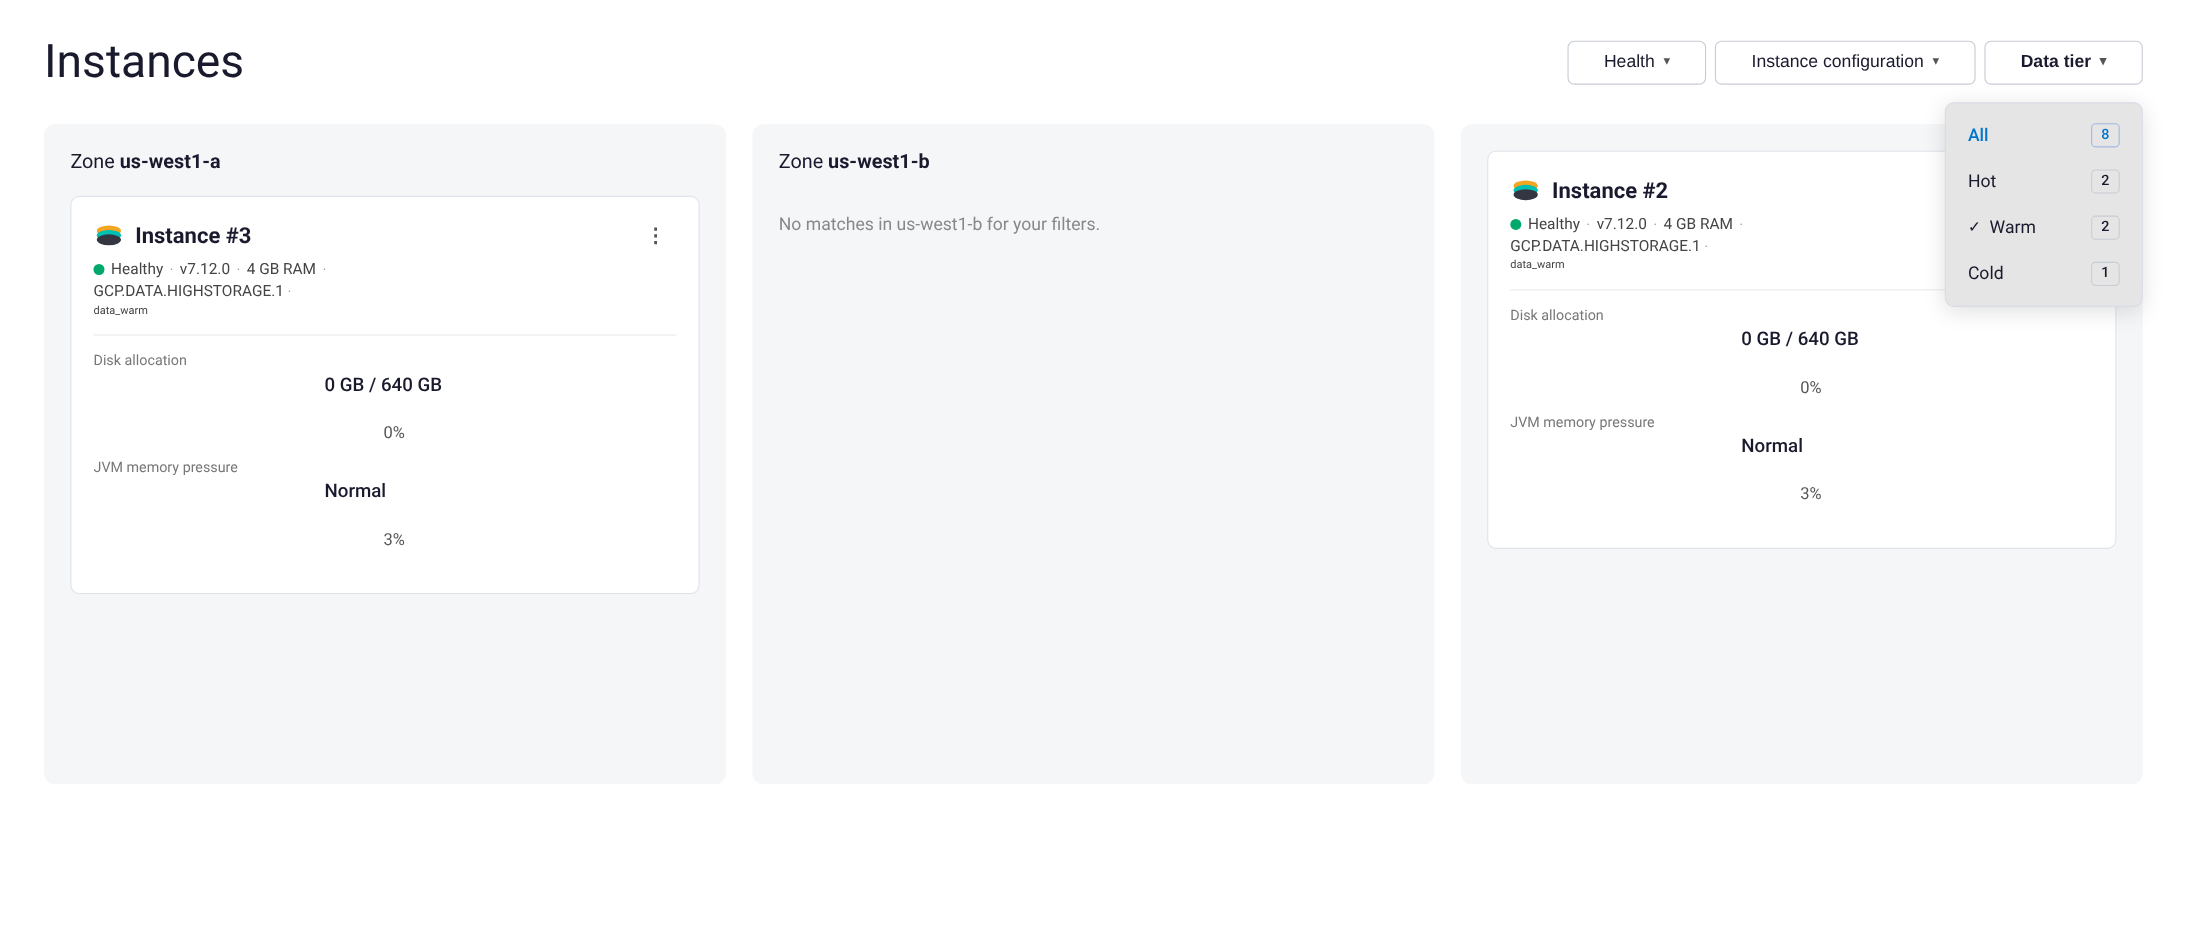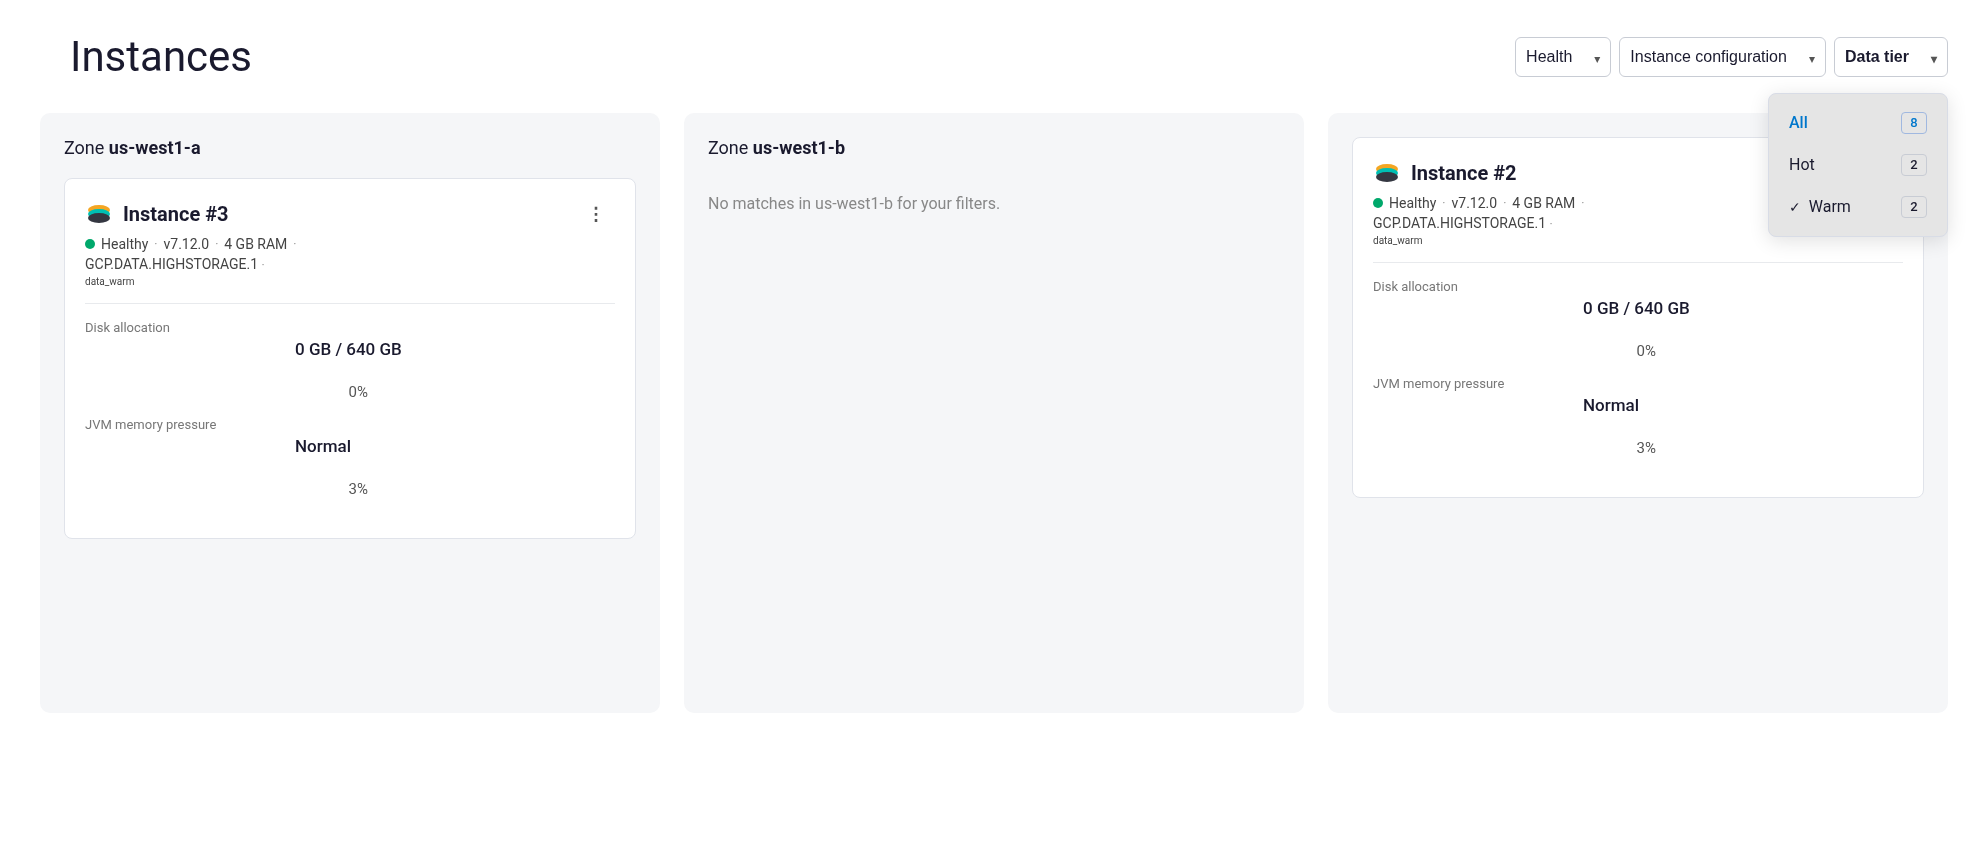--- a/index.html
+++ b/index.html
@@ -11,38 +11,37 @@
       width: 1988px;
     }
     .page {
       padding: 32px 40px;
     }
     .header {
       display: flex;
       align-items: center;
       justify-content: space-between;
       margin-bottom: 32px;
-      margin-left: 30px;
     }
     .page-title {
       font-size: 42px;
       font-weight: 400;
       color: #1a1a2e;
     }
     .filter-bar {
       display: flex;
       gap: 8px;
       align-items: center;
       position: relative;
     }
     .filter-btn {
       display: flex;
-      align-items: flex-end;
-      gap: 22px;
-      padding: 10px 10px;
+      align-items: flex-start;
+      gap: 8px;
+      padding: 10px 32px;
       border: 1.5px solid #c8ccd4;
       border-radius: 6px;
       background: #fff;
       font-size: 16px;
       color: #1a1a2e;
       cursor: pointer;
       white-space: nowrap;
     }
     .filter-btn.active {
       font-weight: 700;
@@ -270,20 +269,26 @@
           </div>
           <span class="badge">2</span>
         </div>
         <div class="dropdown-item">
           <div class="dropdown-item-left">
             <span class="check-mark">✓</span>
             <span>Warm</span>
           </div>
           <span class="badge">2</span>
         </div>
+        <div class="dropdown-item">
+          <div class="dropdown-item-left">
+            <span>Cold</span>
+          </div>
+          <span class="badge">1</span>
+        </div>
       </div>
     </div>
   </div>
 
   <div class="zones-container">
 
     <div class="zone-panel">
       <div class="zone-title">
         Zone <strong>us-west1-a</strong>
       </div>

